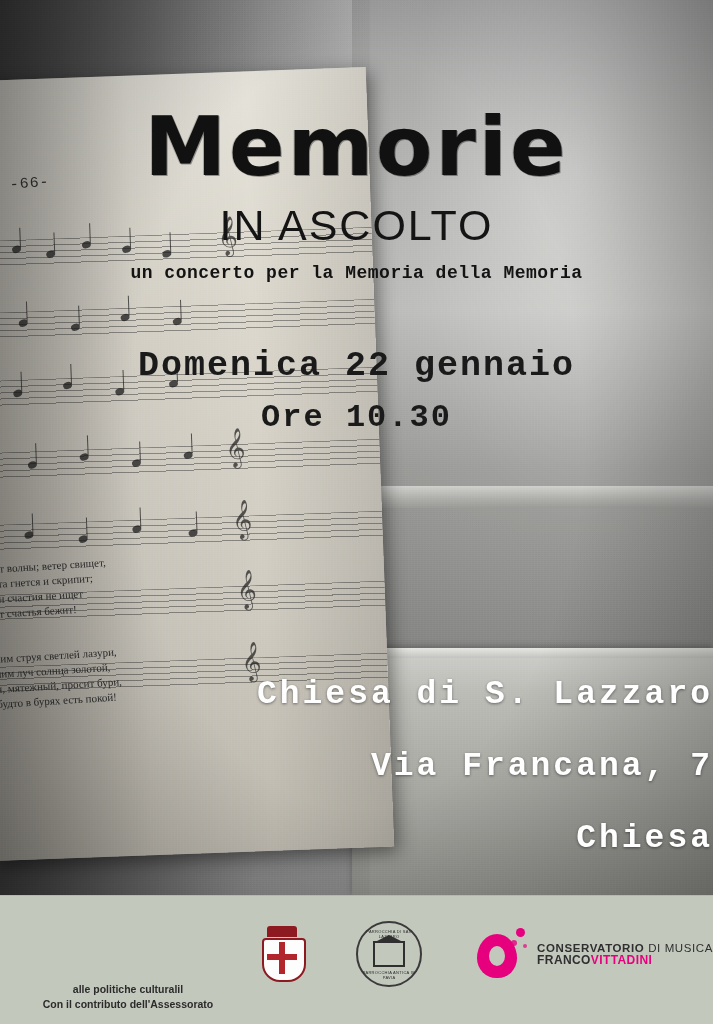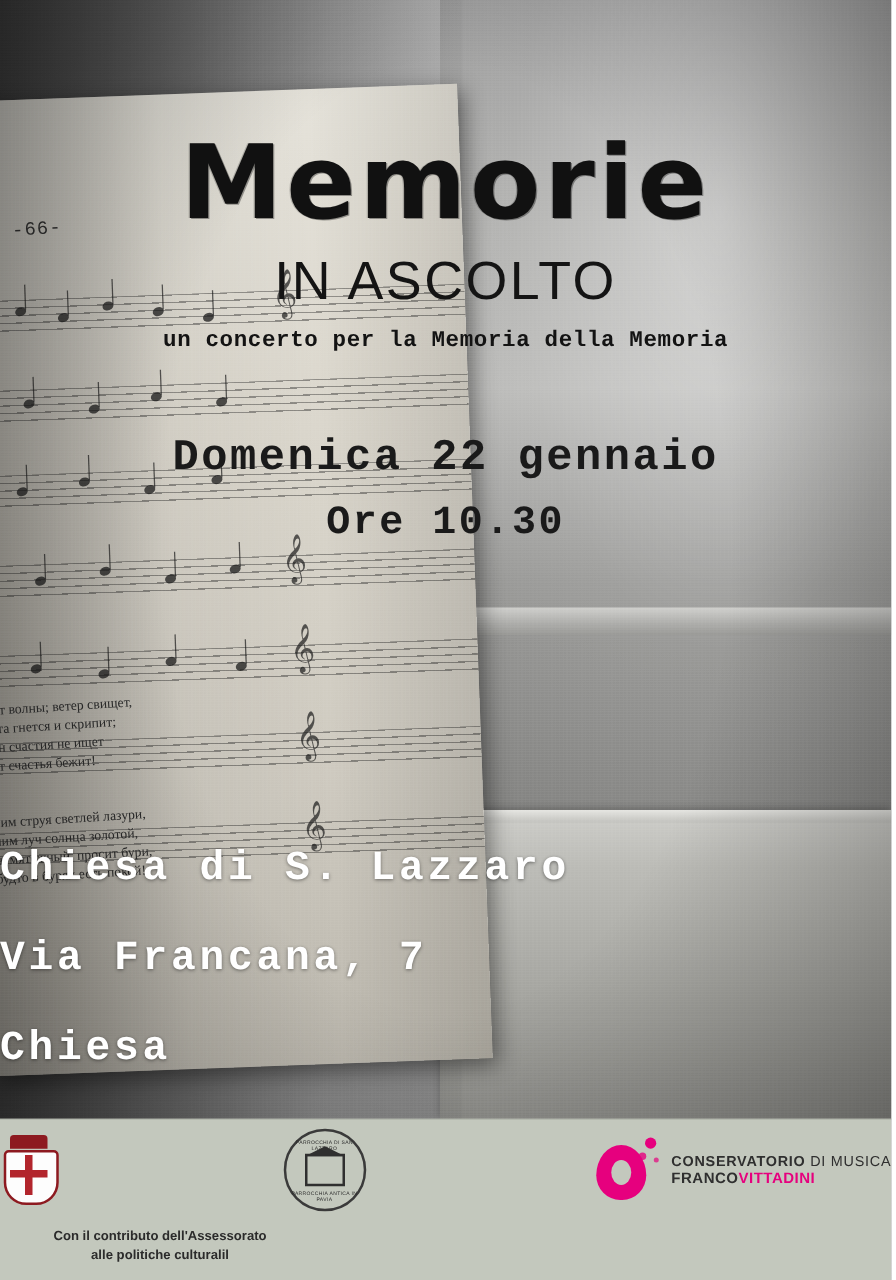--- a/index.html
+++ b/index.html
@@ -212,21 +212,21 @@
     letter-spacing: 2px;
     margin-top: 8px;
   }
 
   
   .venueblock {
     position: absolute;
     left: 0;
     right: 0;
     top: 672px;
-    text-align: left;
+    text-align: right;
     font-family: "Liberation Mono", monospace;
     font-weight: 700;
     color: #ffffff;
     text-shadow: 0 1px 3px rgba(0,0,0,0.45);
   }
   .venue-line {
     font-size: 33px;
     line-height: 46px;
     letter-spacing: 3px;
   }
@@ -240,25 +240,25 @@
     right: 0;
     bottom: 0;
     height: 128px;
     background: #c3c8bd;
     border-top: 1px solid #b4b9ae;
   }
   .logos {
     position: absolute;
     left: 0;
     right: 0;
-    top: 4px;
+    top: 22px;
     height: 72px;
     display: flex;
     align-items: center;
-    justify-content: space-between;
+    justify-content: flex-end;
     gap: 51px;
   }
   .logo-crest {
     width: 46px;
     height: 56px;
     position: relative;
   }
   .crest-crown {
     position: absolute;
     left: 8px;
@@ -529,18 +529,18 @@
           </div>
           <div class="cons-line2">
             <span>FRANCO</span><span class="pink">VITTADINI</span>
           </div>
         </div>
       </div>
 
     </div>
 
     <div class="footer-credit">
+      <div>alle politiche culturalil</div>
       <div>Con il contributo  dell'Assessorato</div>
-      <div>alle politiche culturalil</div>
     </div>
   </div>
 
 </div>
 
 </body></html>

